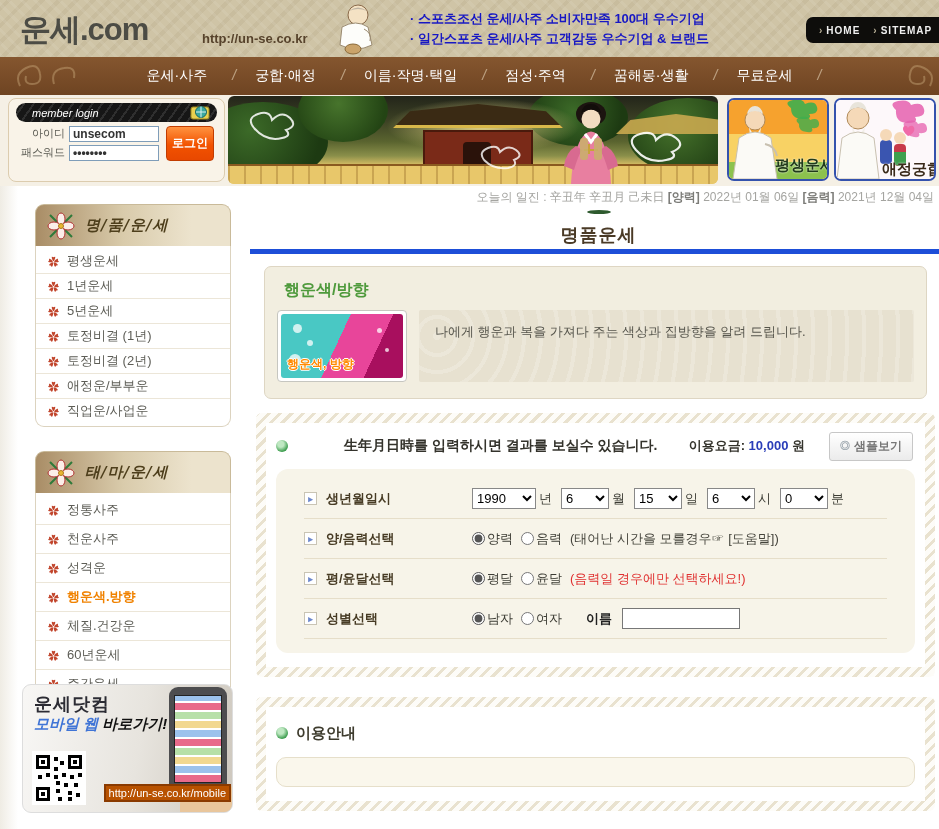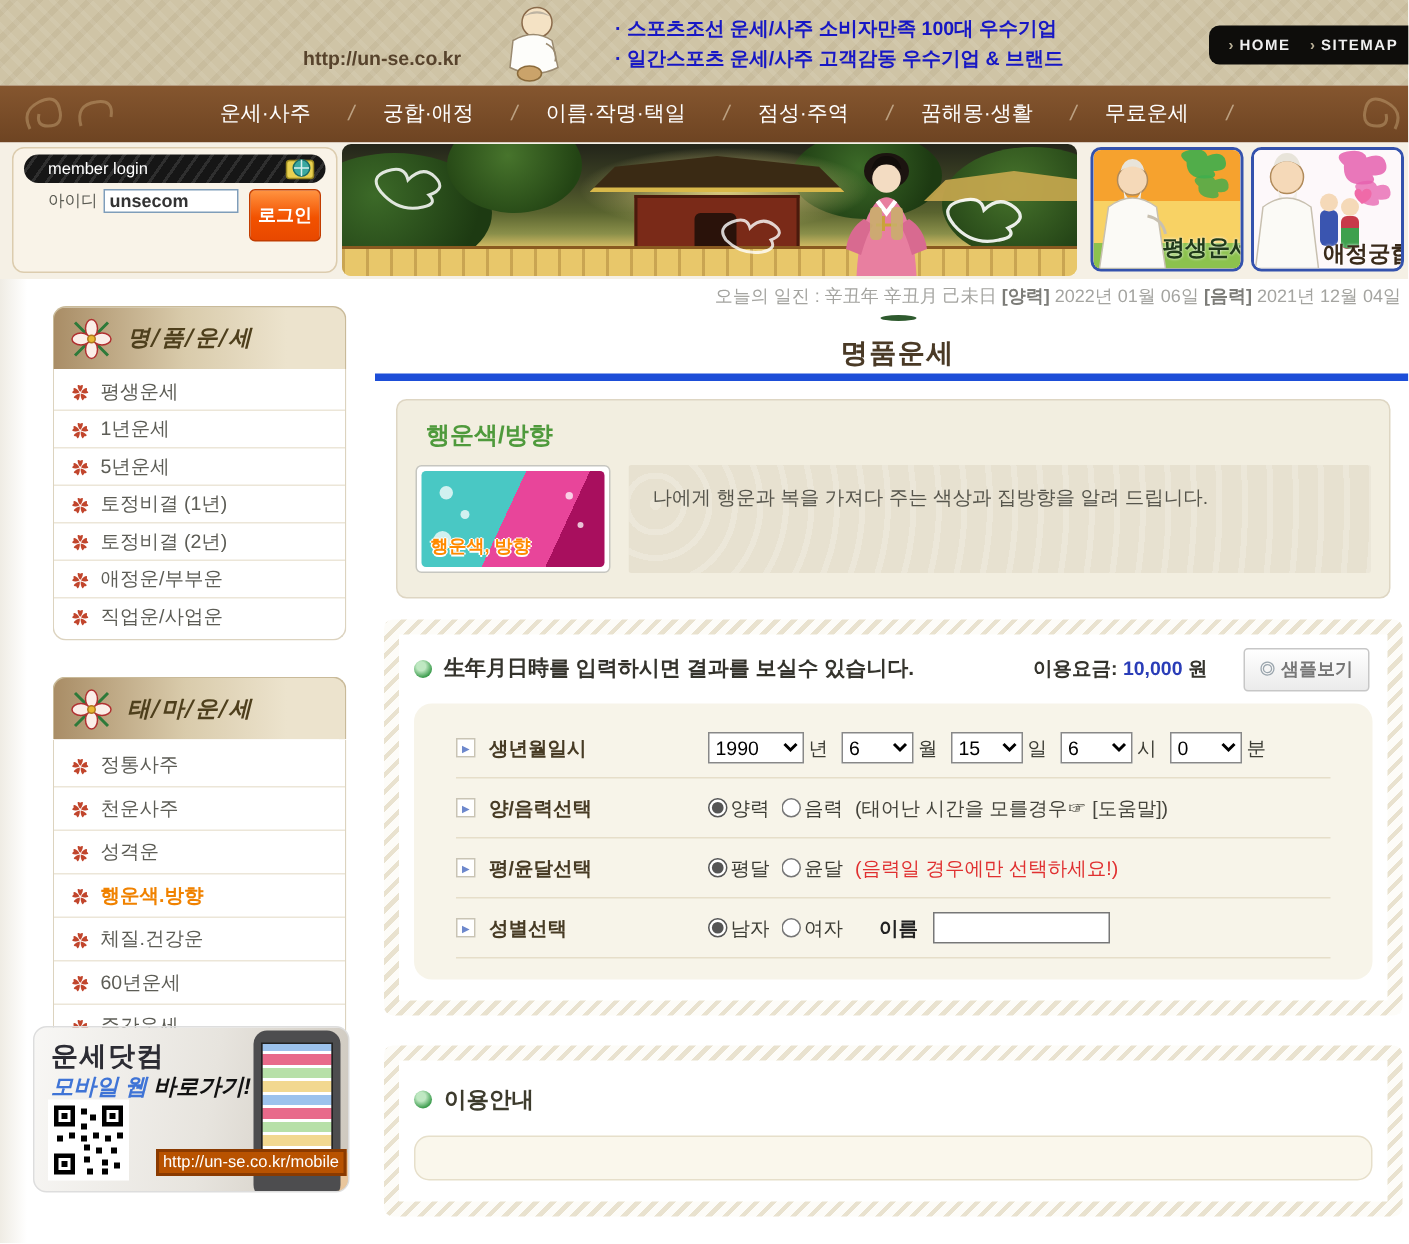--- a/index.html
+++ b/index.html
@@ -26,21 +26,21 @@
   
   .navbar { position:absolute; left:0; top:57px; width:939px; height:38px;
     background:linear-gradient(#85562f,#6e4422); display:flex; justify-content:center; align-items:center; }
   .navbar .nitem { color:#fff; font-size:14px; padding:0 24px; cursor:pointer; position:relative; white-space:nowrap; }
   .navbar .nitem:not(:last-child)::after { content:"/"; position:absolute; right:-5px; top:0; color:rgba(255,245,220,.5); font-style:italic; }
   .nav-curl { position:absolute; top:3px; opacity:.45; }
 
   
   .banner-row { position:absolute; left:0; top:95px; width:939px; height:91px; background:#f5f0e5; }
   .login-panel { position:absolute; left:8px; top:3px; width:217px; height:84px; background:#f9f3e8; border:1px solid #dcccae; border-radius:8px; }
-  .member-bar { margin:4px 7px 3px; height:19px; border-radius:10px; color:#fff; font-size:11px; 
+  .member-bar { margin:4px 7px 3px; height:19px; border-radius:10px; color:#fff; font-size:11px; font-style:italic;
     display:flex; align-items:center; padding:0 6px 0 16px;
     background:repeating-linear-gradient(125deg,#161616 0 6px,#2f2f2f 6px 8px); }
   .member-bar .mb-icon { margin-left:auto; }
   .login-row { display:flex; align-items:center; height:17px; margin:2px 0 0 6px; }
   .login-row label { width:50px; font-size:11px; color:#5a5a52; text-align:right; margin-right:4px; }
   .login-row input { width:90px; height:16px; border:1px solid #7f9db9; font-size:12px; font-weight:bold; color:#333; padding:0 3px; }
   .login-btn { position:absolute; right:10px; top:27px; width:48px; height:35px; border:1px solid #c23c00; border-radius:4px;
     background:linear-gradient(#ff9340,#f25200 55%,#e84800); color:#fff; font-size:12px; font-weight:bold; cursor:pointer; }
   .login-links { display:flex; gap:7px; margin:7px 0 0 38px; }
   .login-links .lbtn { padding:2px 9px; font-size:11px; font-weight:bold; color:#4d4d45; cursor:pointer;
@@ -79,21 +79,21 @@
     background:linear-gradient(90deg,#a98d66,#d9cbab 45%,#ece3cd 80%); border:1px solid #c9ba99; border-bottom:none; }
   .menu-title { font-family:"DejaVu Serif", serif; font-style:italic; font-weight:bold; font-size:15px; color:#4e3f1c; letter-spacing:1px; }
   .menu-body { background:#fff; border:1px solid #dcd3bf; border-top:none; border-radius:0 0 9px 9px; padding:3px 0; }
   .m-item { display:flex; align-items:center; gap:8px; padding:3px 12px; border-bottom:1px solid #ece6d8; font-size:13px; color:#5d5d56; cursor:pointer; }
   .menu-box.tall .m-item { padding:5px 12px; }
   .m-item:last-child { border-bottom:none; }
   .m-item .fl { color:#c1452c; font-size:11px; }
   .m-item.active span.m-label { color:#f08200; font-weight:bold; }
 
   
-  .mobile-banner { position:absolute; left:22px; top:684px; width:211px; height:111px; border-radius:9px; overflow:hidden; cursor:pointer;
+  .mobile-banner { position:absolute; left:22px; top:684px; width:211px; height:129px; border-radius:9px; overflow:hidden; cursor:pointer;
     background:linear-gradient(100deg,#f8f7f5 0%,#e7e4de 55%,#cdc7bd 100%); border:1px solid #ddd;padding-left:32px; }
   .phone { position:absolute; right:5px; top:2px; width:58px; height:112px; background:#4d4d4f; border-radius:9px; padding:8px 5px; }
   .phone .screen { width:100%; height:88px; background:
       repeating-linear-gradient(0deg,#e86a8a 0 7px,#fff 7px 9px,#9cc2ec 9px 16px,#fff 16px 18px,#f2d890 18px 25px,#fff 25px 27px,#b7e0a8 27px 34px,#fff 34px 36px);
     border:1px solid #222; }
   .hand { position:absolute; right:-12px; bottom:-14px; width:64px; height:44px; background:#e9c69c; border-radius:50% 50% 0 0; }
   .mob-t1 { position:absolute; left:11px; top:7px; font-size:18px; font-weight:bold; color:#2c2c34; letter-spacing:1px; }
   .mob-t2 { position:absolute; left:11px; top:30px; font-size:15px; font-weight:bold; font-style:italic; color:#111; }
   .mob-t2 .em { color:#3f74d6; }
   .qr { position:absolute; left:9px; bottom:7px; width:54px; height:54px; background:#fff; padding:2px; }
@@ -119,21 +119,21 @@
   .section-desc { flex:1; background:#e7e1d0; padding:13px 16px; font-size:13px; color:#56554c; border-radius:2px;
     background-image:repeating-radial-gradient(circle at 18px 26px, rgba(255,255,255,.20) 0 4px, transparent 4px 17px); }
 
   .striped { margin:14px 4px 0 6px; border-radius:6px; padding:10px;
     background:repeating-linear-gradient(135deg,#e9e2cf 0 3px,#fdfcf8 3px 8px); }
   .striped-inner { background:#fff; padding:4px 10px 14px; }
 
   .form-header { display:flex; align-items:center; height:38px; gap:8px; }
   .gbullet { width:12px; height:12px; border-radius:50%; flex:none;
     background:radial-gradient(circle at 40% 35%, #bfe8c2 0 28%, #3f9e50 70%); }
-  .fh-text { font-size:14px; font-weight:bold; color:#34332c; }
+  .fh-text { font-size:14px; font-weight:bold; color:#34332c;margin-left:48px; }
   .fee { margin-left:auto; font-size:13px; font-weight:bold; color:#34332c; white-space:nowrap; }
   .fee .num { color:#2a3db8; }
   .sample-btn { margin-left:16px; margin-right:2px; padding:5px 10px; border:1px solid #c7c7c7; border-radius:3px;
     background:linear-gradient(#ffffff,#ebebeb); color:#777; font-size:12px; font-weight:bold; display:flex; align-items:center; gap:4px; cursor:pointer; }
   .sample-btn .ci { color:#9aa5ad; font-size:10px; }
 
   .form-panel { background:#f7f4e9; border-radius:12px; padding:10px 28px 14px; margin-top:4px; }
   .frow { display:flex; align-items:center; min-height:40px; border-bottom:1px solid #e6dec9; font-size:13px; color:#3c3c34; }
   .flabel { width:168px; display:flex; align-items:center; gap:9px; font-weight:bold; color:#473b24; flex:none; }
   .abox { width:13px; height:13px; border:1px solid #c9c4b4; background:#fff; color:#6d88cc; font-size:9px; line-height:12px; text-align:center; flex:none; }
@@ -158,20 +158,21 @@
 
   .left-strip { position:absolute; left:0; top:186px; width:18px; height:643px;
     background:linear-gradient(90deg,#efece4,#ffffff); }
 </style>
 </head>
 <body>
 
 <div id="page">
 
   <div class="top-header">
+    <div class="logo">운세.com</div>
     <div class="site-url">http://un-se.co.kr</div>
     <svg class="monk" width="50" height="52" viewBox="0 0 50 52">
       <circle cx="30" cy="12" r="10" fill="#f4e2c4" stroke="#8a6a4a"></circle>
       <path d="M21 8 q9 -7 18 0 q-9 -4 -18 0" fill="#bdb3a2"></path>
       <path d="M14 24 q14 -8 26 0 l4 18 q-16 8 -32 0 z" fill="#fdfdfa" stroke="#9a8a70"></path>
       <ellipse cx="25" cy="46" rx="8" ry="5" fill="#caa36a" stroke="#8a6a3a"></ellipse>
       <path d="M36 26 q8 4 6 12" stroke="#9a8a70" fill="none"></path>
     </svg>
     <div class="promo">
       <div>· 스포츠조선 운세/사주 소비자만족 100대 우수기업</div>
@@ -207,20 +208,24 @@
         <span>member login</span>
         <svg class="mb-icon" width="22" height="15" viewBox="0 0 22 15">
           <rect x="2" y="2" width="18" height="12" rx="2" fill="#e8d050" stroke="#9a8820"></rect>
           <circle cx="12" cy="7" r="5.5" fill="#3aa8a0" stroke="#1a6a66"></circle>
           <path d="M7 7 h10 M12 1.5 v11" stroke="#d8f0ee" stroke-width="1"></path>
         </svg>
       </div>
       <div class="login-row">
         <label>아이디</label>
         <input type="text" value="unsecom" style="">
+      </div>
+      <div class="login-row">
+        <label>패스워드</label>
+        <input type="password" value="********" style="">
       </div>
       <button class="login-btn">로그인</button>
     </div>
 
     <div class="mid-banner">
       <div class="mb-tree" style="left:-30px; top:6px; width:130px; height:80px; background:radial-gradient(circle at 40% 35%, #3c6a28, #1d3a12 75%);"></div>
       <div class="mb-tree" style="left:70px; top:-18px; width:90px; height:64px; background:radial-gradient(circle at 45% 40%, #47742c, #234414 75%);"></div>
       <div class="mb-tree" style="left:300px; top:-8px; width:100px; height:58px; background:radial-gradient(circle at 45% 40%, #3c6a28, #1d3a12 75%);"></div>
       <div class="mb-tree" style="left:400px; top:2px; width:120px; height:76px; background:radial-gradient(circle at 40% 35%, #47742c, #1d3a12 75%);"></div>
       <div class="mb-glow"></div>

